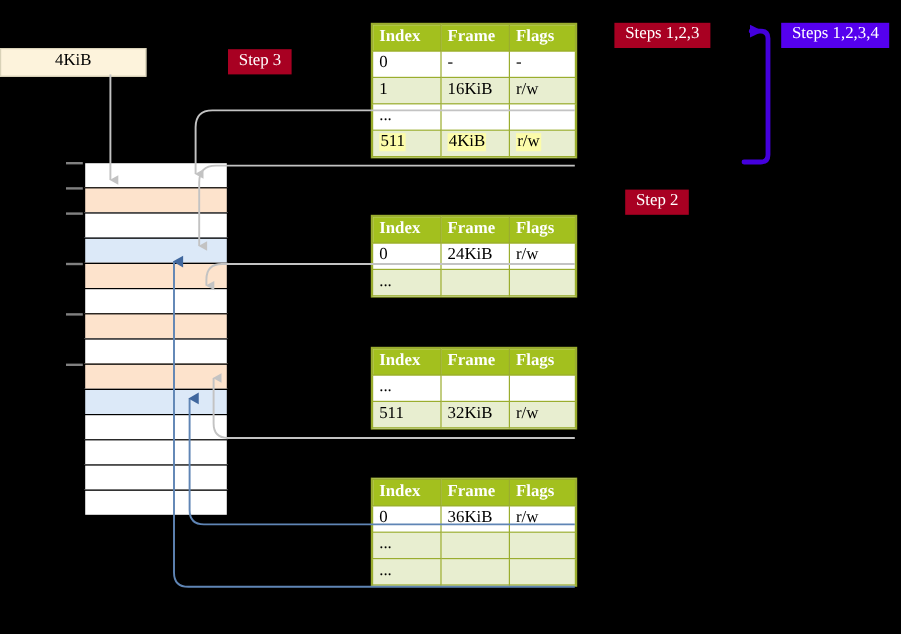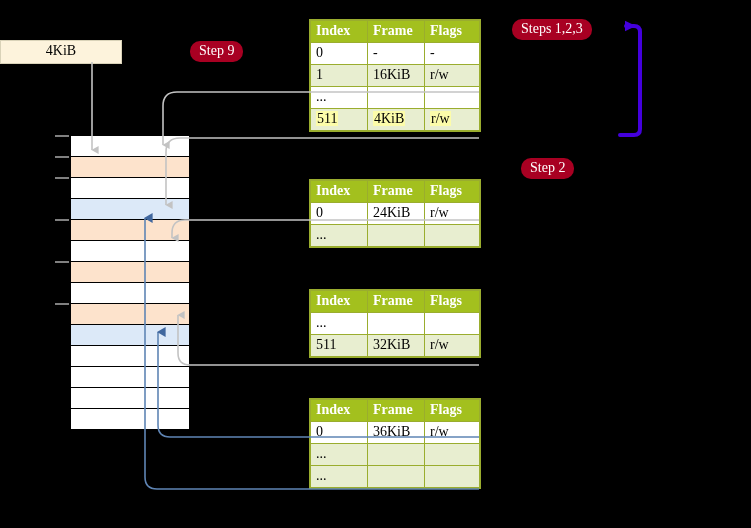--- a/index.html
+++ b/index.html
@@ -13,21 +13,21 @@
   
   .badge{
     position:absolute;
     font-family:"Liberation Serif", serif;
     font-size:14px;
     color:#ffffff;
     padding:3px 9px 4px 9px;
     white-space:nowrap;
     line-height:1;
   }
-  .badge.red{background:#a80022;border-radius:10px;}
+  .badge.red{background:#a80022;}
   .badge.violet{background:#5500ee;}
 
   
   .kib-box{
     position:absolute;
     background:#fdf3dc;
     border:1px solid #d9d2b8;
     font-size:14px;
     text-align:center;
     line-height:20px;
@@ -92,27 +92,30 @@
 </head>
 <body>
 
 <div class="stage">
 
   <div class="kib-box" style="left:0px;top:40px;width:120px;height:22px;">
     <span>4KiB</span>
   </div>
 
   <div class="badge red" style="left:190px;top:41px;">
-    <span>Step 9</span>
+    <span>Step 3</span>
   </div>
 
   <div class="badge red" style="left:512px;top:19px;">
     <span>Steps 1,2,3</span>
   </div>
 
+  <div class="badge violet" style="left:651px;top:19px;">
+    <span>Steps 1,2,3,4</span>
+  </div>
 
   <div class="badge red" style="left:521px;top:158px;">
     <span>Step 2</span>
   </div>
 
   <div class="memcol" id="memcol" style="left:70px;top:135px;width:120px;height:280px;">
       <div class="memrow" style="top: 0px;"></div>
       <div class="memrow peach" style="top: 21px;"></div>
       <div class="memrow" style="top: 42px;"></div>
       <div class="memrow bluerow" style="top: 63px;"></div>

